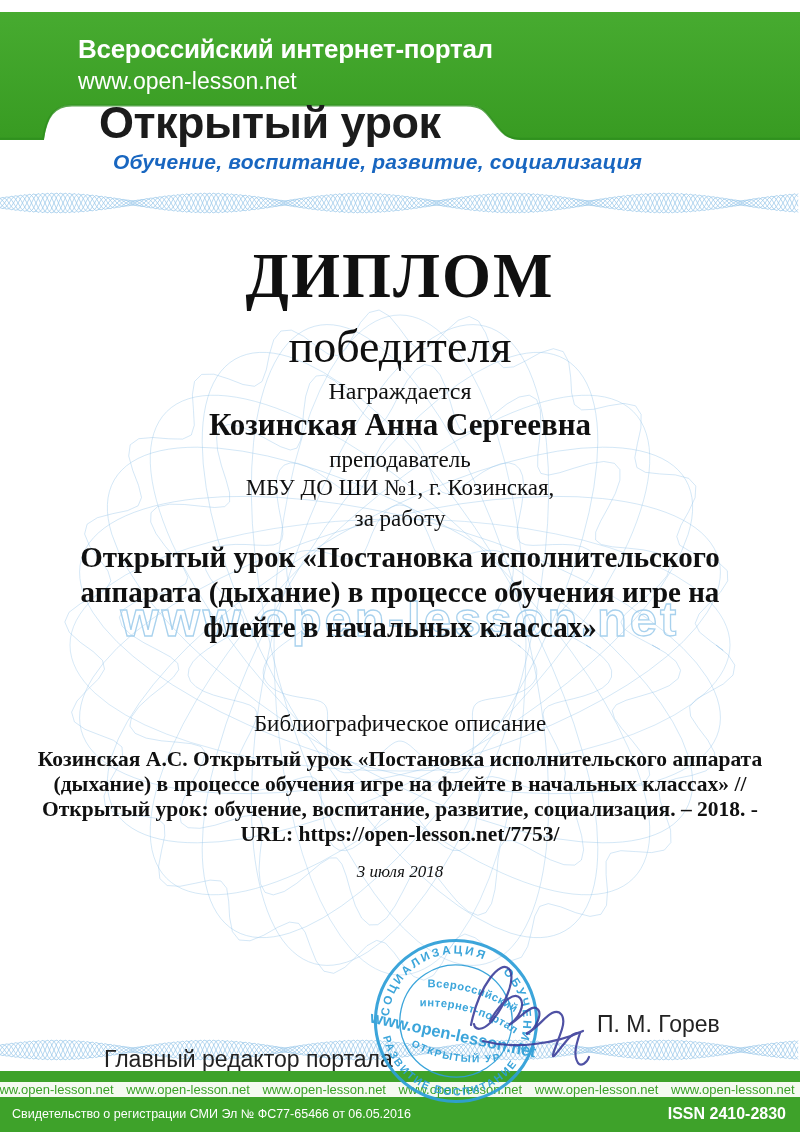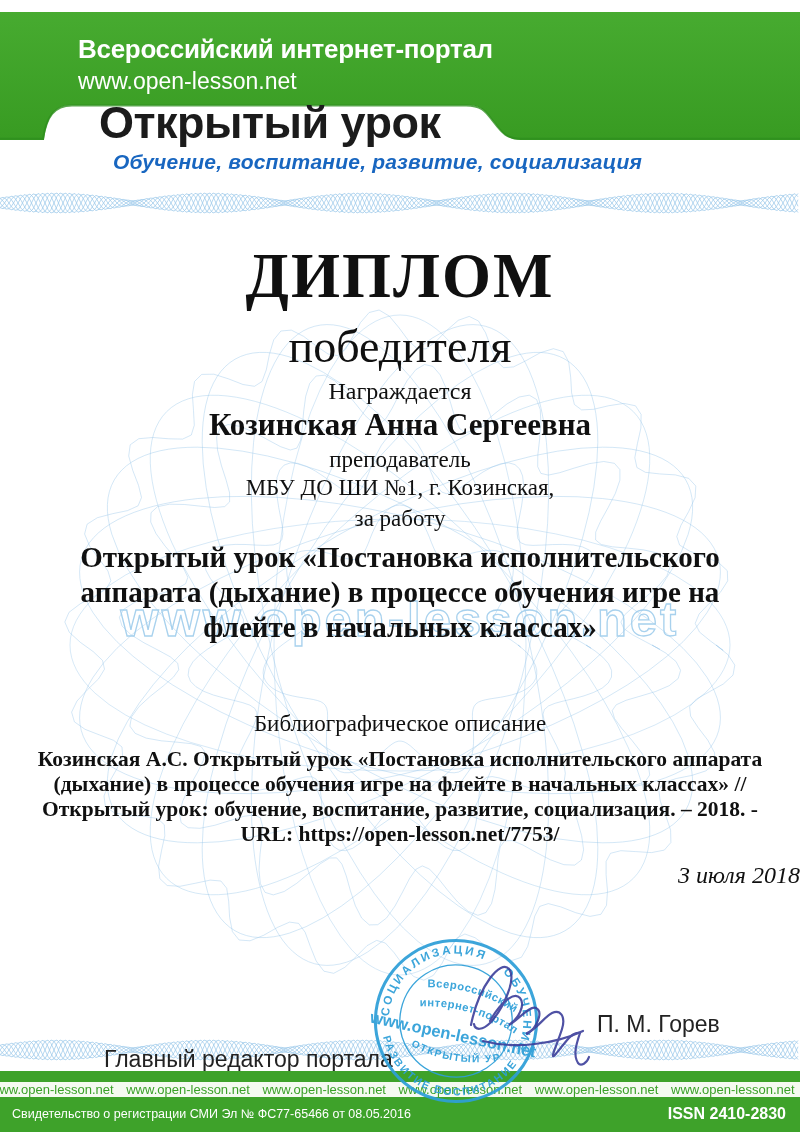--- a/index.html
+++ b/index.html
@@ -40,21 +40,21 @@
   .t-position  {top:447px;font-size:23px;}
   .t-school    {top:475px;font-size:23px;}
   .t-forwork   {top:506px;font-size:23px;}
   .t-worktitle {top:540px;font-size:29px;font-weight:700;line-height:35px;}
   .t-worktitle span{display:inline-block;max-width:670px;}
   .t-contest   {top:657px;font-size:21px;line-height:24px;}
   .t-contest span{display:inline-block;max-width:545px;}
   .t-bibliolbl {top:711px;font-size:23px;}
   .t-bibliotxt {top:747px;font-size:21.5px;font-weight:700;line-height:25px;text-align:center;}
   .t-bibliotxt span{display:inline-block;max-width:725px;}
-  .t-date      {top:862px;font-size:24px;font-style:italic;text-align:right;}
+  .t-date      {top:862px;font-size:17px;font-style:italic;}
   
   .editor-label{position:absolute;left:104px;top:1046px;font-size:23px;color:#222222;}
   .editor-name {position:absolute;left:597px;top:1011px;font-size:23px;color:#222222;}
   .stamp{position:absolute;left:354px;top:919px;width:204px;height:204px;z-index:6;opacity:0.93;}
   .stamp text{fill:#2E9FD8;font-family:"Liberation Sans",sans-serif;}
   .stamp .ring{font-size:11.5px;font-weight:700;letter-spacing:2.5px;}
   .stamp .ringb{font-size:10.5px;font-weight:700;letter-spacing:2px;}
   .stamp .inner{font-size:11px;font-weight:600;letter-spacing:0.5px;}
   .stamp .url{font-size:16.2px;font-weight:700;}
   .stamp .openl{font-size:10px;font-weight:600;letter-spacing:1.5px;}
@@ -191,18 +191,18 @@
       <span>www.open-lesson.net</span>
       <span>www.open-lesson.net</span>
       <span>www.open-lesson.net</span>
       <span>www.open-lesson.net</span>
       <span>www.open-lesson.net</span>
       
       
       
     </div>
     <div class="footer-main">
-      <div class="footer-reg">Свидетельство о регистрации СМИ Эл № ФС77-65466 от 08.05.2016</div>
+      <div class="footer-reg">Свидетельство о регистрации СМИ Эл № ФС77-65466 от 06.05.2016</div>
       <div class="footer-issn">ISSN 2410-2830</div>
     </div>
   </div>
 
 </div>
 
 </body></html>

